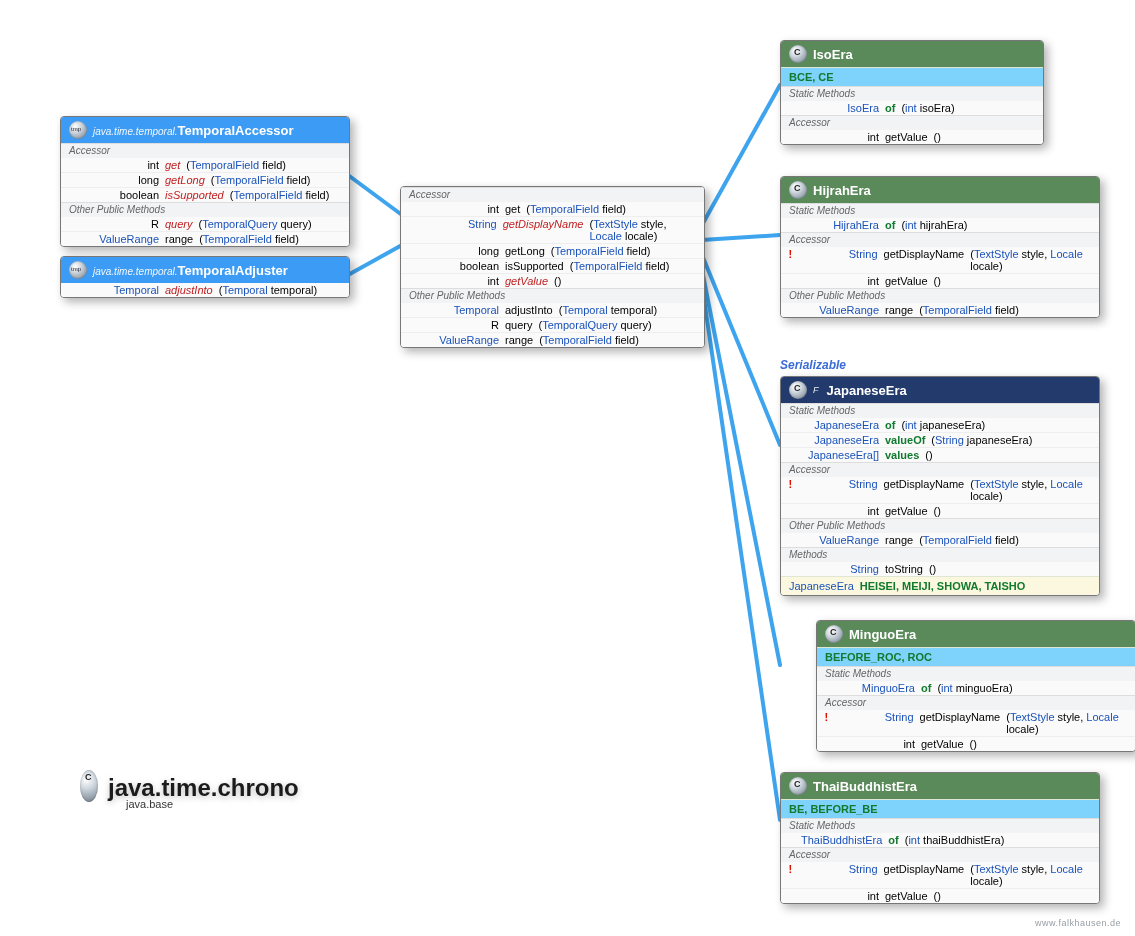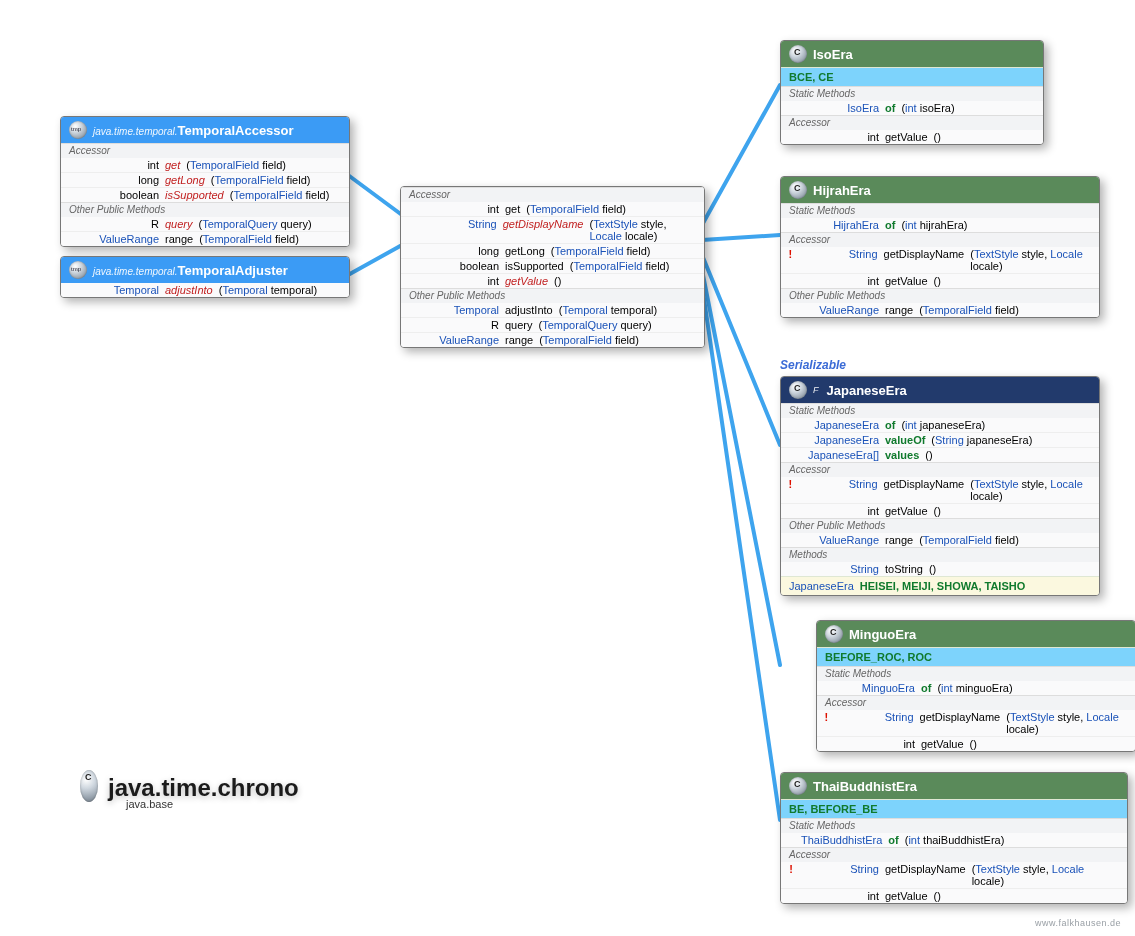--- a/index.html
+++ b/index.html
@@ -293,21 +293,21 @@
       <span class="paren">(<span class="t">TextStyle</span> <span class="arg">style</span>, <span class="t">Locale</span> <span class="arg">locale</span>)</span>
     </div>
     <div class="line">
       <span class="bang"></span>
       <span class="ret">int</span>
       <span class="m">getValue</span>
       <span class="paren">()</span>
     </div>
 </div>
 
-<div class="box green" style="left:780px; top:772px; width:348px;">
+<div class="box green" style="left:780px; top:772px; width:320px;">
   <div class="hdr">
       <span class="icon c"></span>
       <span class="cname">ThaiBuddhistEra</span>
     </div>
   <div class="consts">BE, BEFORE_BE</div>
   <div class="sect">Static Methods</div>
     <div class="line">
       <span class="bang"></span>
       <span class="ret type">ThaiBuddhistEra</span>
       <span class="m greenb">of</span>

